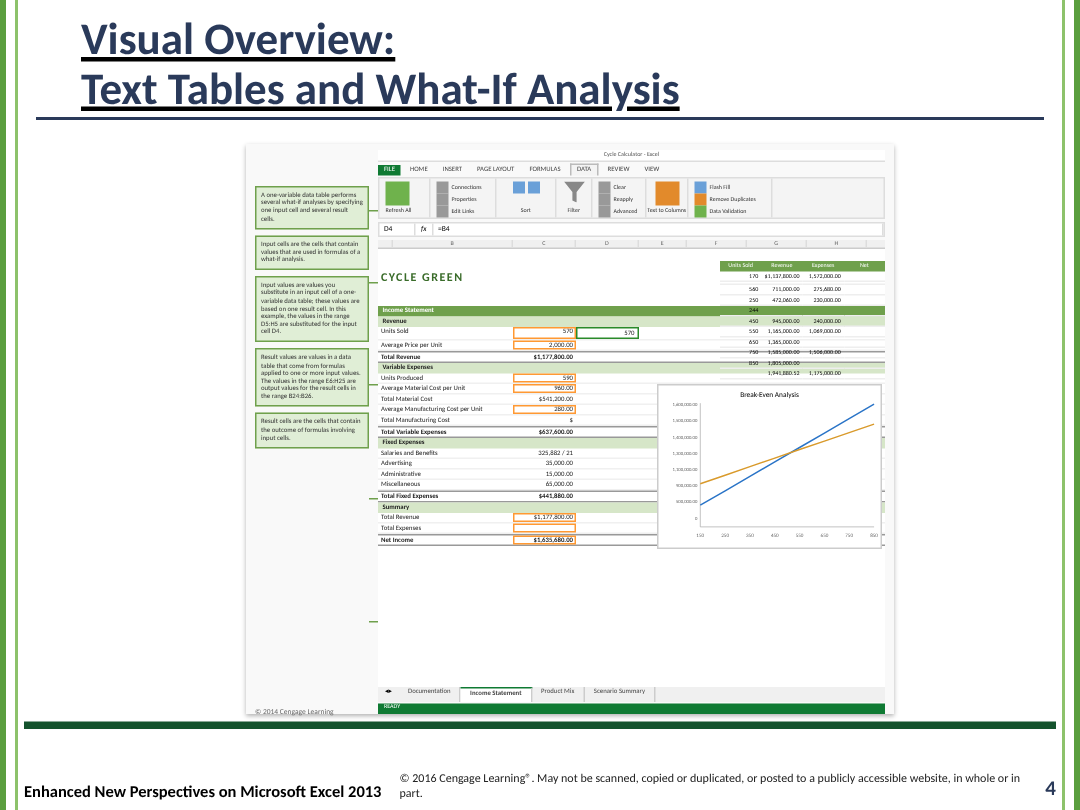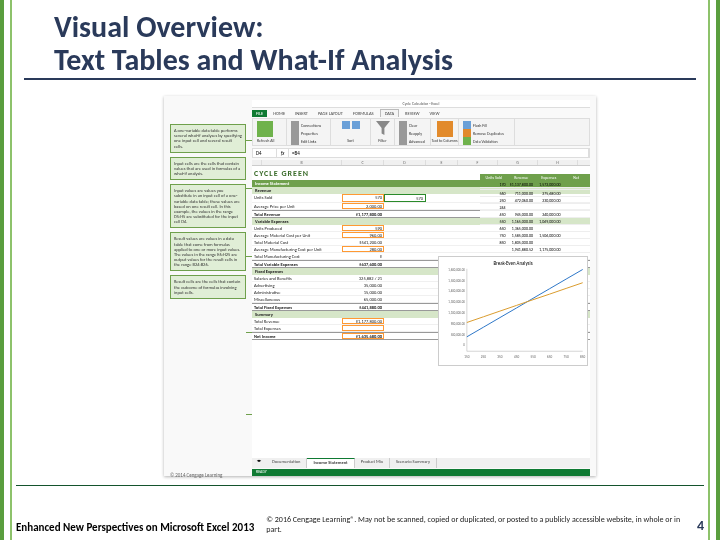--- a/index.html
+++ b/index.html
@@ -1,18 +1,18 @@
 <!DOCTYPE html>
 <html><head>
 <meta charset="utf-8">
 <style>
   * { margin: 0; padding: 0; box-sizing: border-box; }
   body { width: 720px; height: 540px; font-family: Calibri, Arial, sans-serif; background: #fff; position: relative; overflow: hidden; }
 
-  .slide { width: 100%; height: 100%; position: relative; border-left: 4px solid #5a9e3e; border-right: 4px solid #5a9e3e; }
+  .slide { width: 100%; height: 100%; position: relative; border-left: 4px solid #5a9e3e; border-right: 4px solid #5a9e3e; text-decoration: underline; }
   .slide::before, .slide::after { content:''; position:absolute; top:0; width:2px; height:100%; background:#8dc26b; }
   .slide::before { left:6px; } .slide::after { right:6px; }
 
   .title { padding: 10px 30px 2px 30px; font-size: 30px; font-weight: bold; color: #2a3a5a; line-height: 1.1; border-bottom: 2px solid #2a3a5a; margin: 0 20px; }
 
   .figure { position: absolute; top: 96px; left: 160px; width: 432px; height: 380px; background: #f9f9f9; box-shadow: 0 1px 3px rgba(0,0,0,.3); }
 
   
   .callouts { position:absolute; left: 6px; top: 28px; width: 76px; display:flex; flex-direction:column; gap:4px; }
   .callout { background:#e0eed6; border:1px solid #6fa04c; padding:3px; font-size:4.5px; line-height:1.15; color:#333; }
@@ -36,21 +36,21 @@
   .fbar > div { border-right:1px solid #ddd; padding:1px 3px; display:flex; align-items:center; }
   .namebox { width:24px; }
   .fxbox { flex:1; }
 
   
   .sheet { position:absolute; top:64px; left:88px; right:6px; bottom:18px; background:#fff; font-size:4.5px; color:#222; overflow:hidden; }
   .colhead { display:flex; background:#f0f0f0; border-bottom:1px solid #ccc; }
   .colhead div { border-right:1px solid #ddd; text-align:center; font-size:4px; color:#666; }
   .cA{width:10px;} .cB{width:80px;} .cC{width:42px;} .cD{width:42px;} .cE{width:32px;} .cF{width:40px;} .cG{width:40px;} .cH{width:40px;}
 
-  .brand { padding:2px 2px; font-size:8px; font-weight:bold; color:#3a6c2a; letter-spacing:1px; }
+  .brand { padding:14px 2px; font-size:8px; font-weight:bold; color:#3a6c2a; letter-spacing:1px; }
   .section-row { background:#6fa04c; color:#fff; font-weight:bold; padding:1px 3px; font-size:4.5px; }
   .subsection { background:#d6e6c8; font-weight:bold; padding:1px 3px; font-size:4.5px; }
 
   .datarow { display:flex; border-bottom:1px solid #f0f0f0; }
   .datarow div { padding:0.5px 2px; }
   .lbl { width: 90px; }
   .val { width: 42px; text-align:right; }
   .ext { width: 42px; text-align:right; }
   .framed { outline: 1px solid #ff9933; outline-offset:-1px; }
   .sel { border:1.5px solid #2a8a2a; }
@@ -71,21 +71,21 @@
   .conn { position:absolute; left:82px; width:20px; height:1px; background:#6fa04c; }
 
   
   .tabs { position:absolute; bottom:8px; left:88px; right:6px; height:10px; display:flex; font-size:4.5px; background:#f0f0f0; }
   .stab { padding:1px 6px; border-right:1px solid #ccc; color:#444; }
   .stab.active { background:#fff; border-top:1px solid #0f7a33; font-weight:bold; }
   .status { position:absolute; bottom:0; left:88px; right:6px; height:7px; background:#0f7a33; color:#fff; font-size:4px; padding:0 4px; }
 
   .copyright { position:absolute; left:166px; bottom:62px; font-size:5px; color:#666; }
 
-  .footer { position: absolute; bottom: 6px; left: 12px; right: 12px; display:flex; align-items:flex-end; font-size:10px; border-top:1px solid #14532d; padding-top:4px; }
+  .footer { position: absolute; bottom: 6px; left: 12px; right: 12px; display:flex; align-items:flex-end; font-size:10px; border-top:5px solid #14532d; padding-top:4px; }
   .book { font-weight:bold; font-size:11px; flex:0 0 auto; }
   .legal { flex:1; font-size:8px; padding:0 12px; color:#222;margin-top:24px; }
   .pagenum { font-weight:bold; font-size:14px; color:#2a3a5a; }
 </style>
 </head>
 <body>
 
 <div class="slide">
   <h1 class="title">
     <span>Visual Overview:</span><br>

